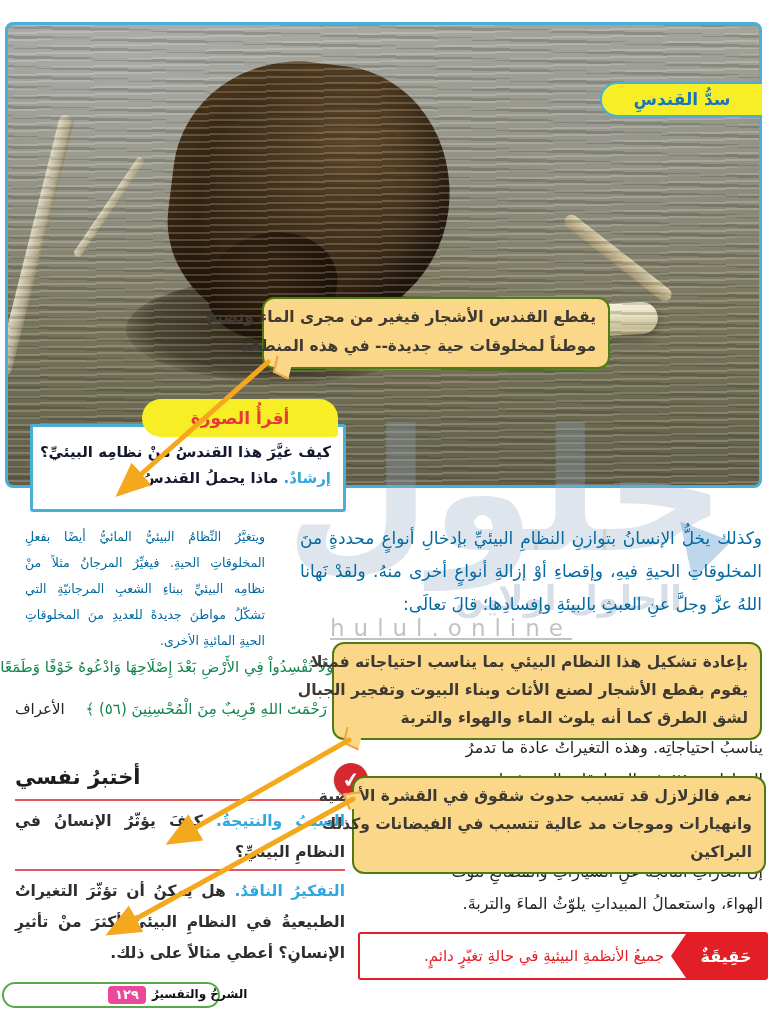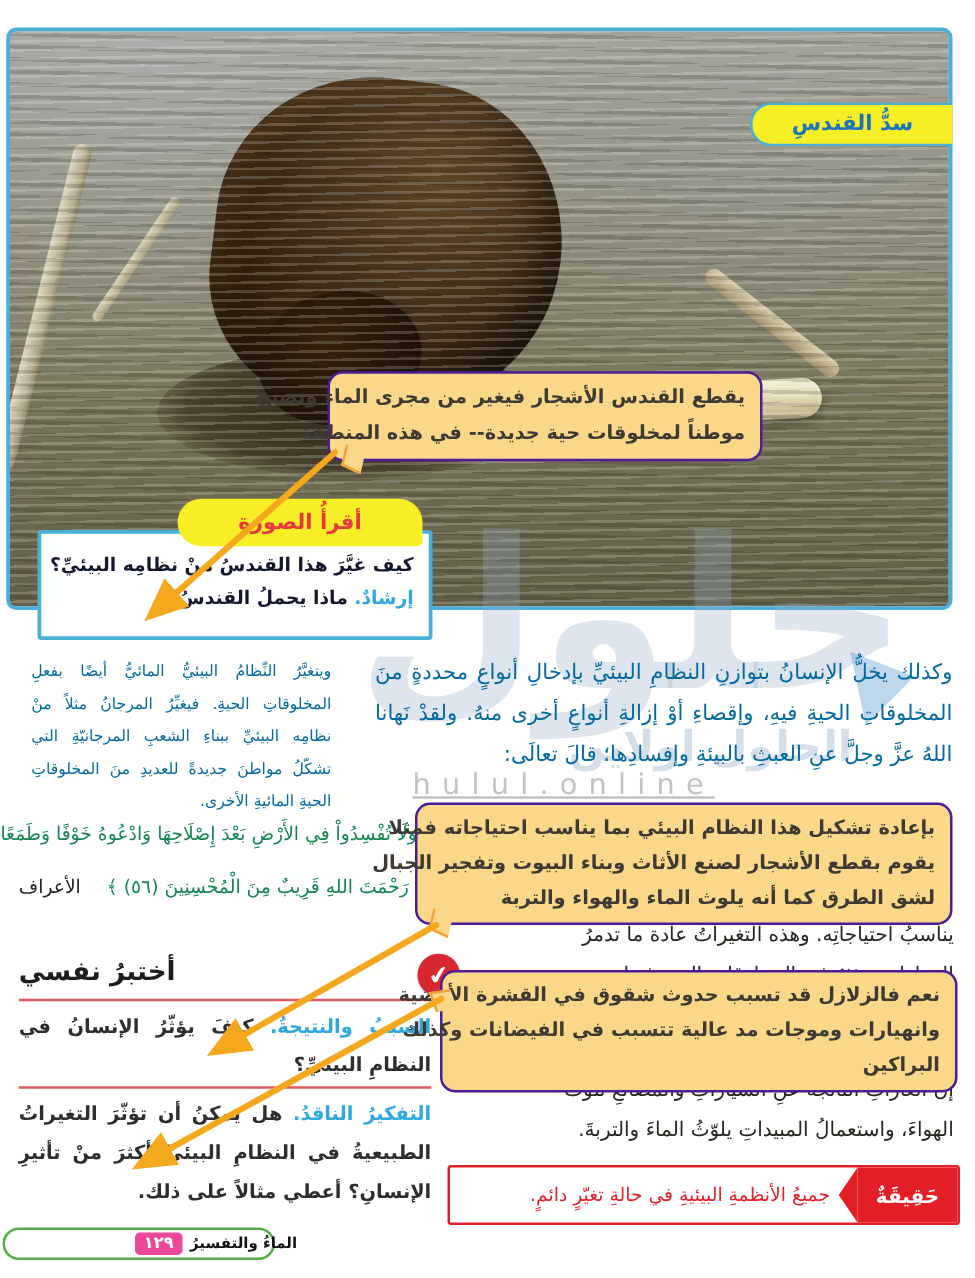--- a/index.html
+++ b/index.html
@@ -67,21 +67,21 @@
          transform:rotate(-10deg);box-shadow:0 1px 2px rgba(0,0,0,.3);}
   .st-title{position:absolute;left:15px;top:765px;width:312px;z-index:3;text-align:left;direction:rtl;
          font-size:21px;font-weight:bold;color:#1d1d1d;}
   .st-title span{float:left;}
   .rule{position:absolute;left:15px;width:330px;border-top:2px solid #E2595C;z-index:3;}
   .q{position:absolute;left:15px;width:330px;z-index:3;font-size:15.5px;font-weight:bold;line-height:31px;
      color:#2e2e2e;text-align:justify;}
   .q .lbl{color:#2FA8DF;}
 
   
-  .callout{position:absolute;z-index:5;box-sizing:border-box;background:#FBD78A;border:2px solid #4c1d95;
+  .callout{position:absolute;z-index:5;box-sizing:border-box;background:#FBD78A;border:2px solid #4d7c0f;
            border-radius:12px;padding:4px 12px 6px;color:#3e3a33;font-weight:bold;}
   .callout .cl{white-space:nowrap;text-align:right;}
   .co1{left:262px;top:297px;width:348px;font-size:15.5px;}
   .co1 .cl{line-height:29px;}
   .co2{left:332px;top:642px;width:430px;font-size:15.5px;}
   .co2 .cl{line-height:28px;}
   .co3{left:352px;top:776px;width:414px;font-size:15.5px;}
   .co3 .cl{line-height:28px;}
   .tail{position:absolute;width:15px;height:15px;background:#FBD78A;}
   .tail-b{left:10px;bottom:-9px;border-left:2px solid #F1A33A;border-bottom:2px solid #F1A33A;
@@ -210,16 +210,16 @@
     <line x1="353" y1="799" x2="112" y2="932" stroke="#F4A81D" stroke-width="5" stroke-linecap="round" marker-end="url(#ah)"></line>
   </svg>
 
   <div class="fact">
     <div class="fact-banner">حَقِيقَةٌ</div>
     <div class="fact-text">جميعُ الأنظمةِ البيئيةِ في حالةِ تغيّرٍ دائمٍ.</div>
   </div>
 
   <div class="footer">
     <div class="page-num">١٢٩</div>
-    <div class="footer-label">الماءُ والتفسيرُ</div>
+    <div class="footer-label">الشرحُ والتفسيرُ</div>
   </div>
 
 </div>
 
 </body></html>

